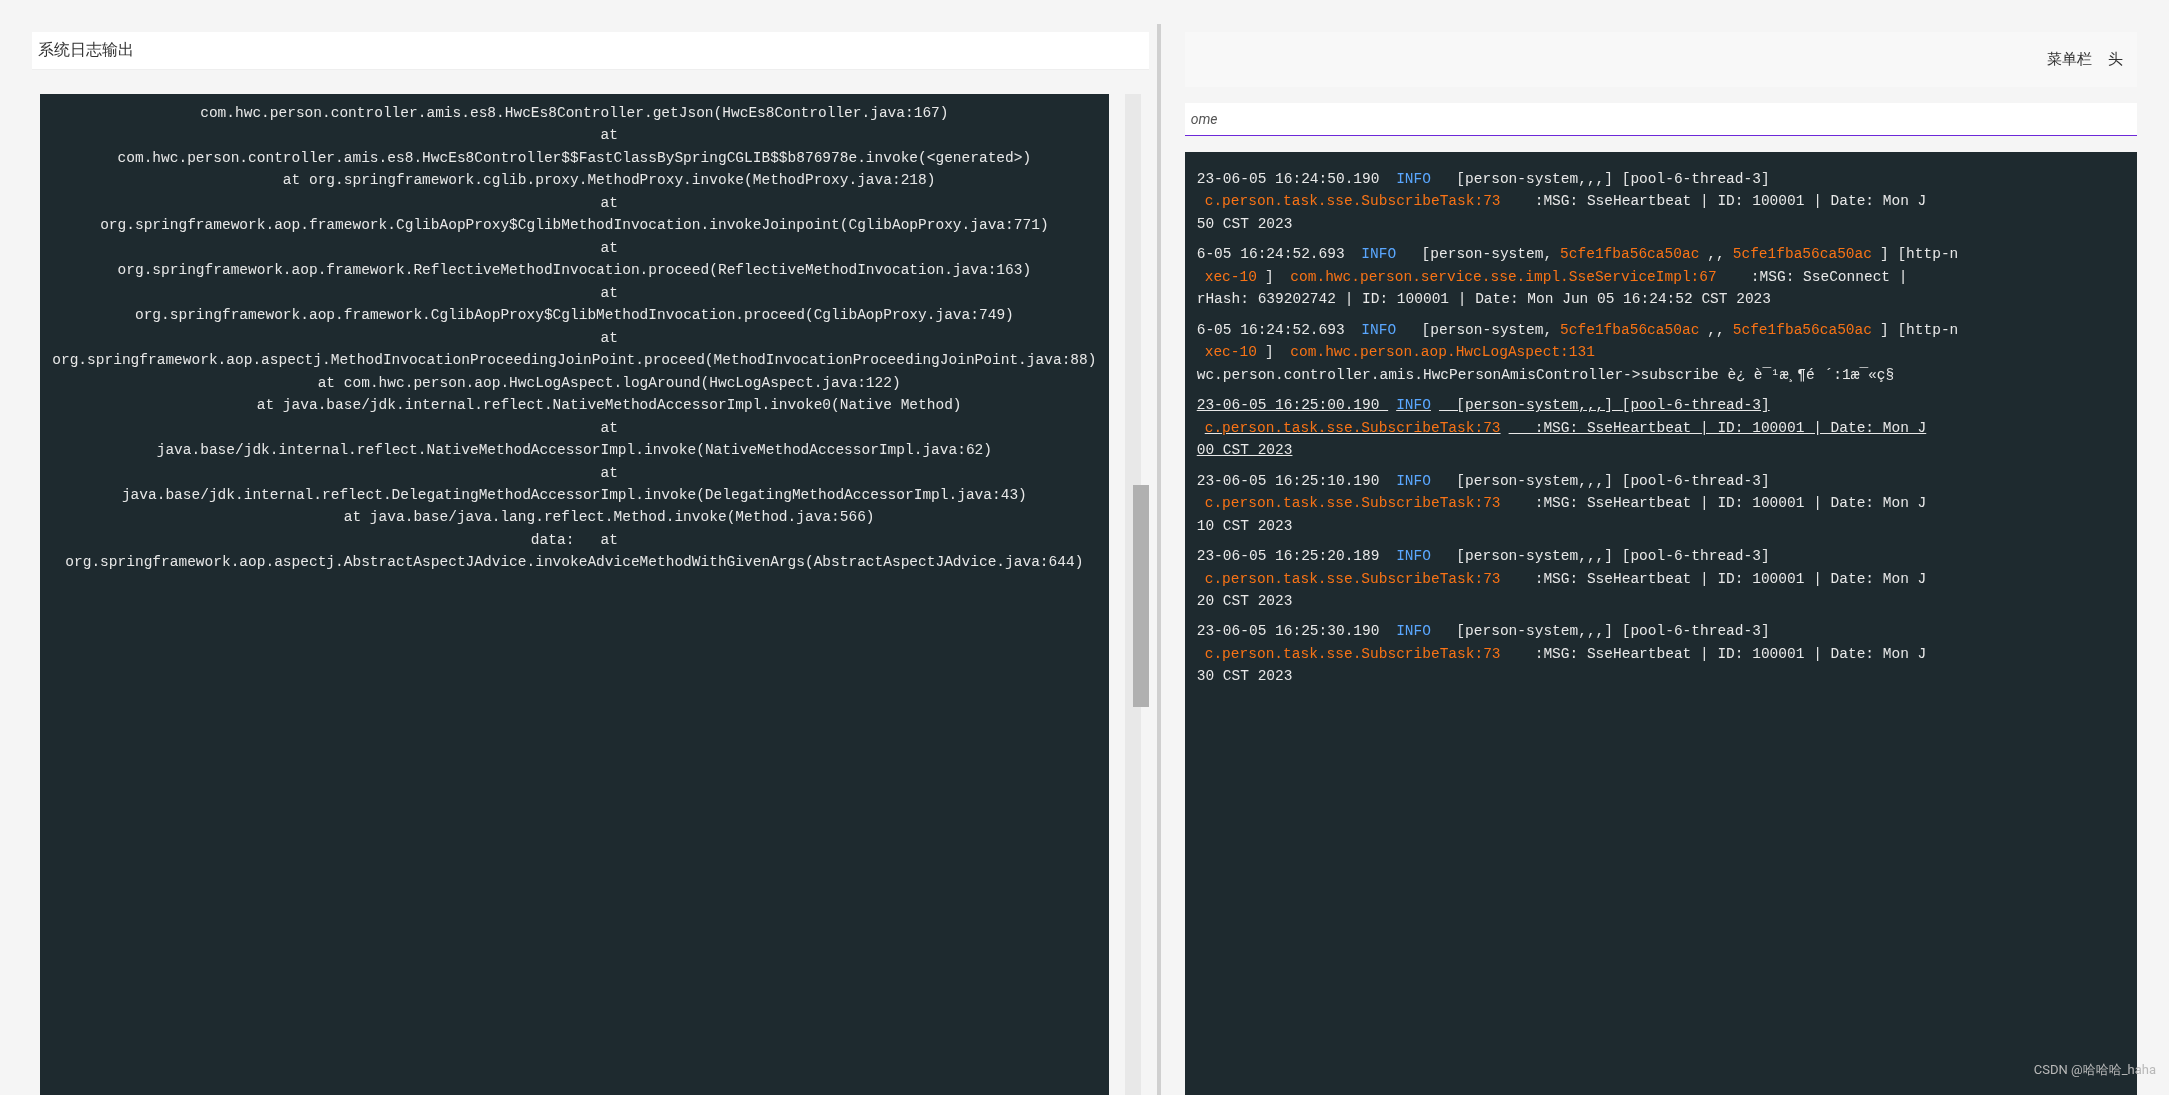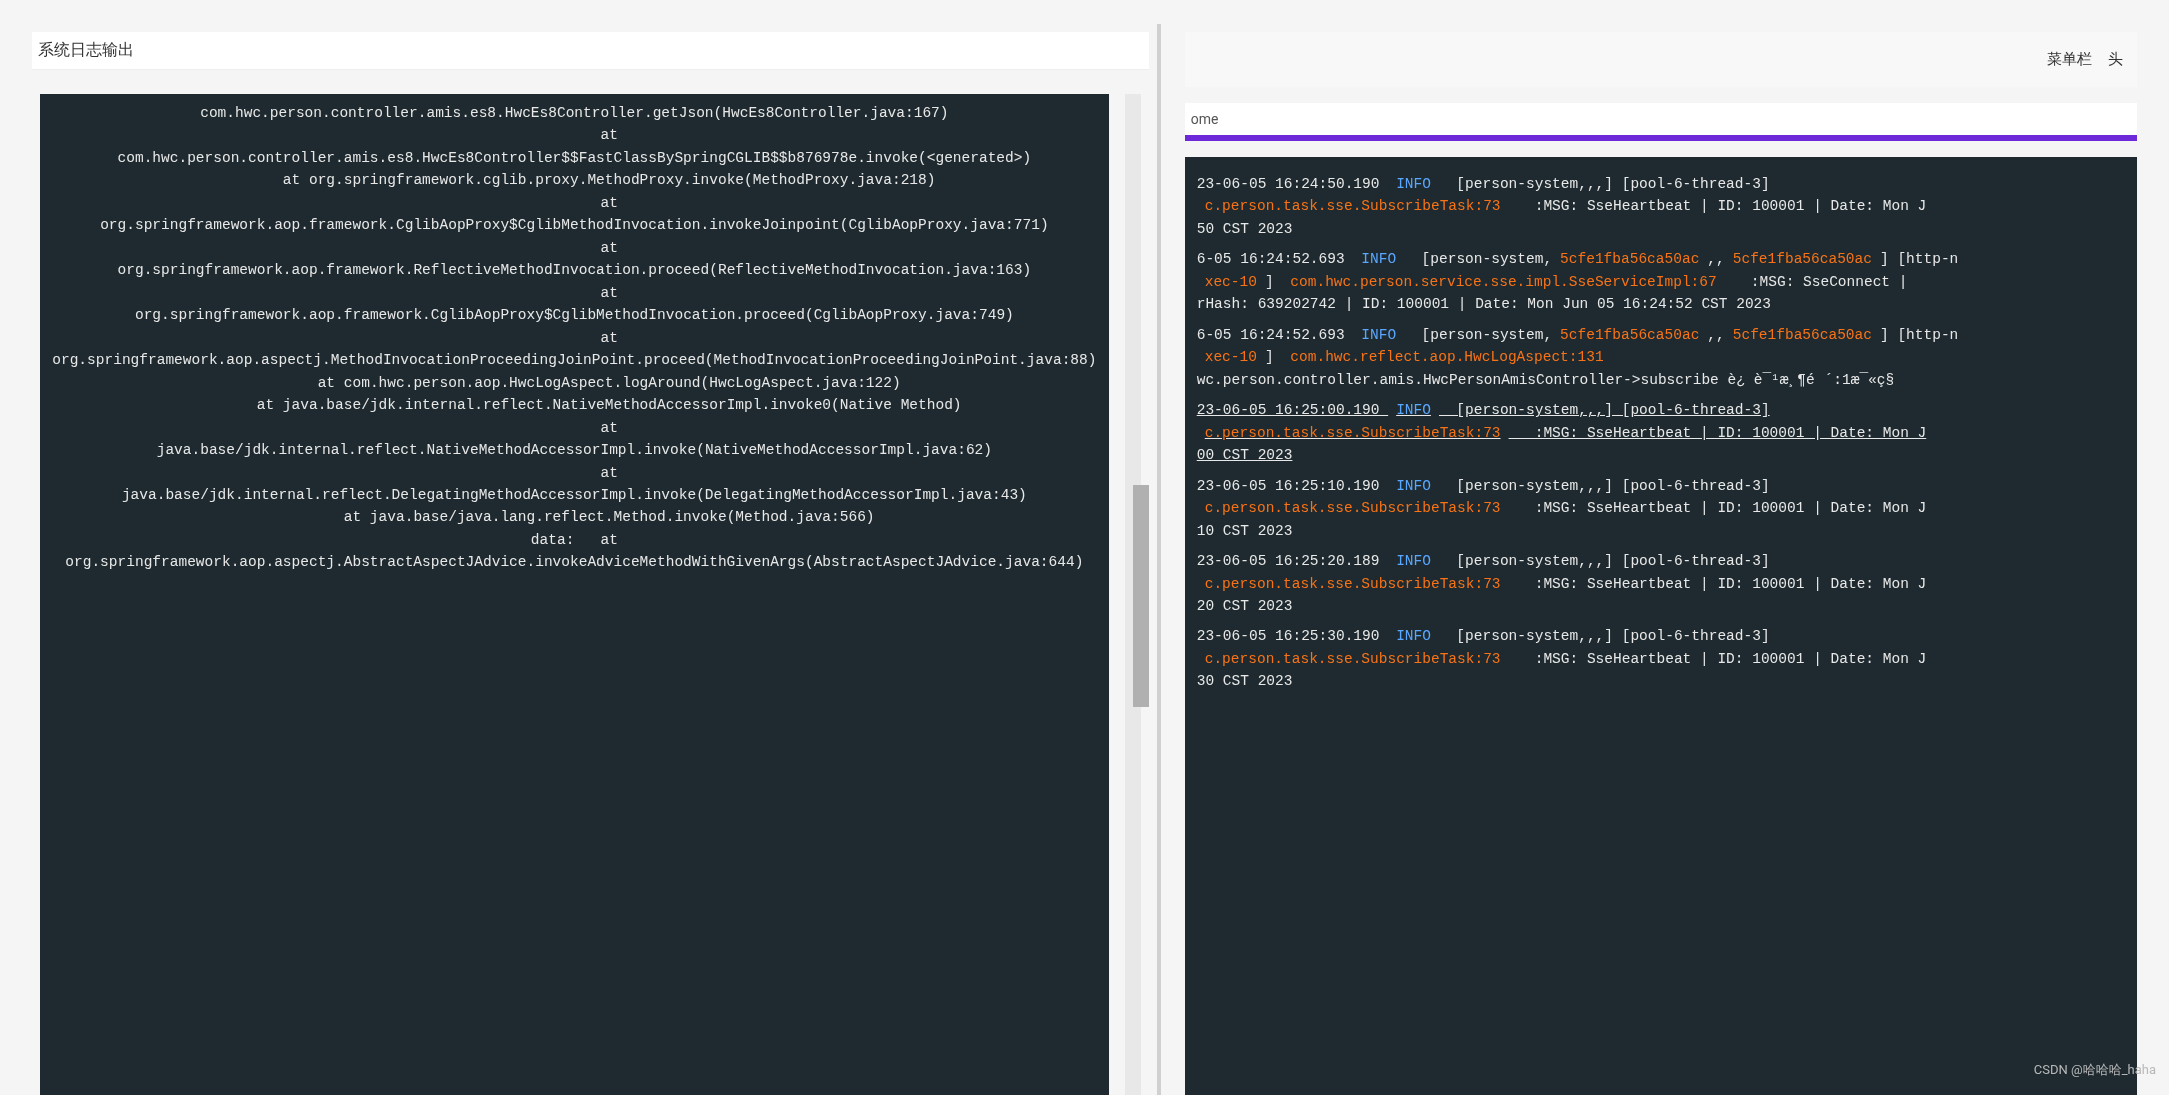--- a/index.html
+++ b/index.html
@@ -41,21 +41,22 @@
       color: #333;
       font-size: 15px;
       display: flex;
       justify-content: flex-end;
     }
     .subnav {
       background: #fff;
       padding: 8px 6px;
       color: #555;
       font-size: 14px;
-      border-bottom: 6px solid #6d28d9;
+      border-bottom: 1px solid #6d28d9;
+      font-style: italic;
     }
     .log-container {
       flex: 1;
       background: #1e2a2f;
       color: #e8e8e8;
       font-family: "Courier New", Consolas, monospace;
       font-size: 14.5px;
       line-height: 1.55;
       padding: 8px 4px;
       overflow: hidden;
@@ -147,21 +148,21 @@
     <span>头</span>
   </div>
   <div class="subnav">ome</div>
   <div class="log-container" id="right-log"><div style="white-space: pre-wrap; word-break: break-all;">23-06-05 16:24:50.190 <span class="info-tag">INFO</span>  [person-system,,,] [pool-6-thread-3]
 <span class="green-tag">c.person.task.sse.SubscribeTask:73</span>   :MSG: SseHeartbeat | ID: 100001 | Date: Mon J
 50 CST 2023
 </div><div style="white-space: pre-wrap; word-break: break-all;">6-05 16:24:52.693 <span class="info-tag">INFO</span>  [person-system,<span class="green-tag">5cfe1fba56ca50ac</span>,,<span class="green-tag">5cfe1fba56ca50ac</span>] [http-n
 <span class="green-tag">xec-10</span>] <span class="green-tag">com.hwc.person.service.sse.impl.SseServiceImpl:67</span>   :MSG: SseConnect |
 rHash: 639202742 | ID: 100001 | Date: Mon Jun 05 16:24:52 CST 2023
 </div><div style="white-space: pre-wrap; word-break: break-all;">6-05 16:24:52.693 <span class="info-tag">INFO</span>  [person-system,<span class="green-tag">5cfe1fba56ca50ac</span>,,<span class="green-tag">5cfe1fba56ca50ac</span>] [http-n
-<span class="green-tag">xec-10</span>] <span class="green-tag">com.hwc.reflect.aop.HwcLogAspect:131</span>
+<span class="green-tag">xec-10</span>] <span class="green-tag">com.hwc.person.aop.HwcLogAspect:131</span>
 wc.person.controller.amis.HwcPersonAmisController-&gt;subscribe è¿è¯¹æ¸¶é´:1æ¯«ç§
 </div><div style="white-space: pre-wrap; word-break: break-all; text-decoration: underline;">23-06-05 16:25:00.190 <span class="info-tag">INFO</span>  [person-system,,,] [pool-6-thread-3]
 <span class="green-tag">c.person.task.sse.SubscribeTask:73</span>   :MSG: SseHeartbeat | ID: 100001 | Date: Mon J
 00 CST 2023
 </div><div style="white-space: pre-wrap; word-break: break-all;">23-06-05 16:25:10.190 <span class="info-tag">INFO</span>  [person-system,,,] [pool-6-thread-3]
 <span class="green-tag">c.person.task.sse.SubscribeTask:73</span>   :MSG: SseHeartbeat | ID: 100001 | Date: Mon J
 10 CST 2023
 </div><div style="white-space: pre-wrap; word-break: break-all;">23-06-05 16:25:20.189 <span class="info-tag">INFO</span>  [person-system,,,] [pool-6-thread-3]
 <span class="green-tag">c.person.task.sse.SubscribeTask:73</span>   :MSG: SseHeartbeat | ID: 100001 | Date: Mon J
 20 CST 2023

